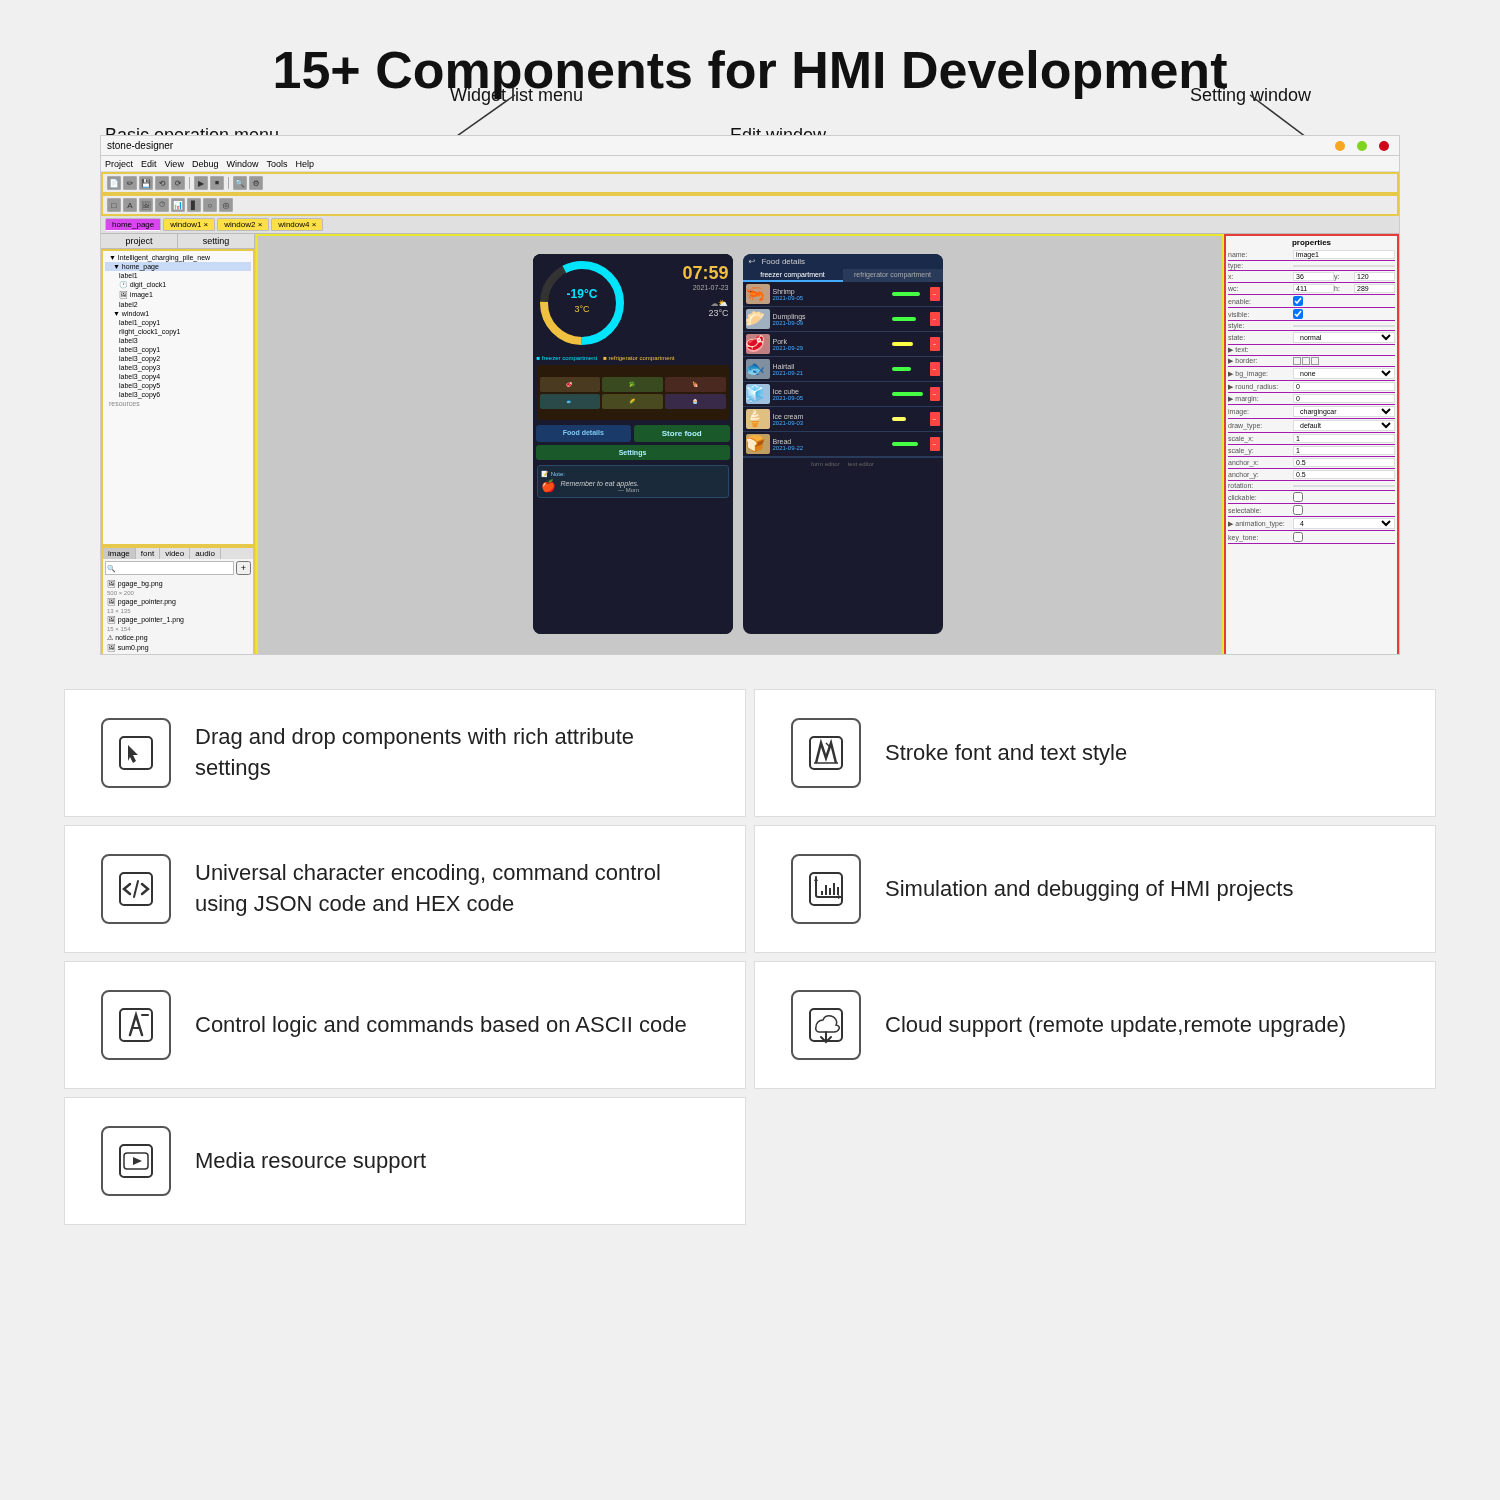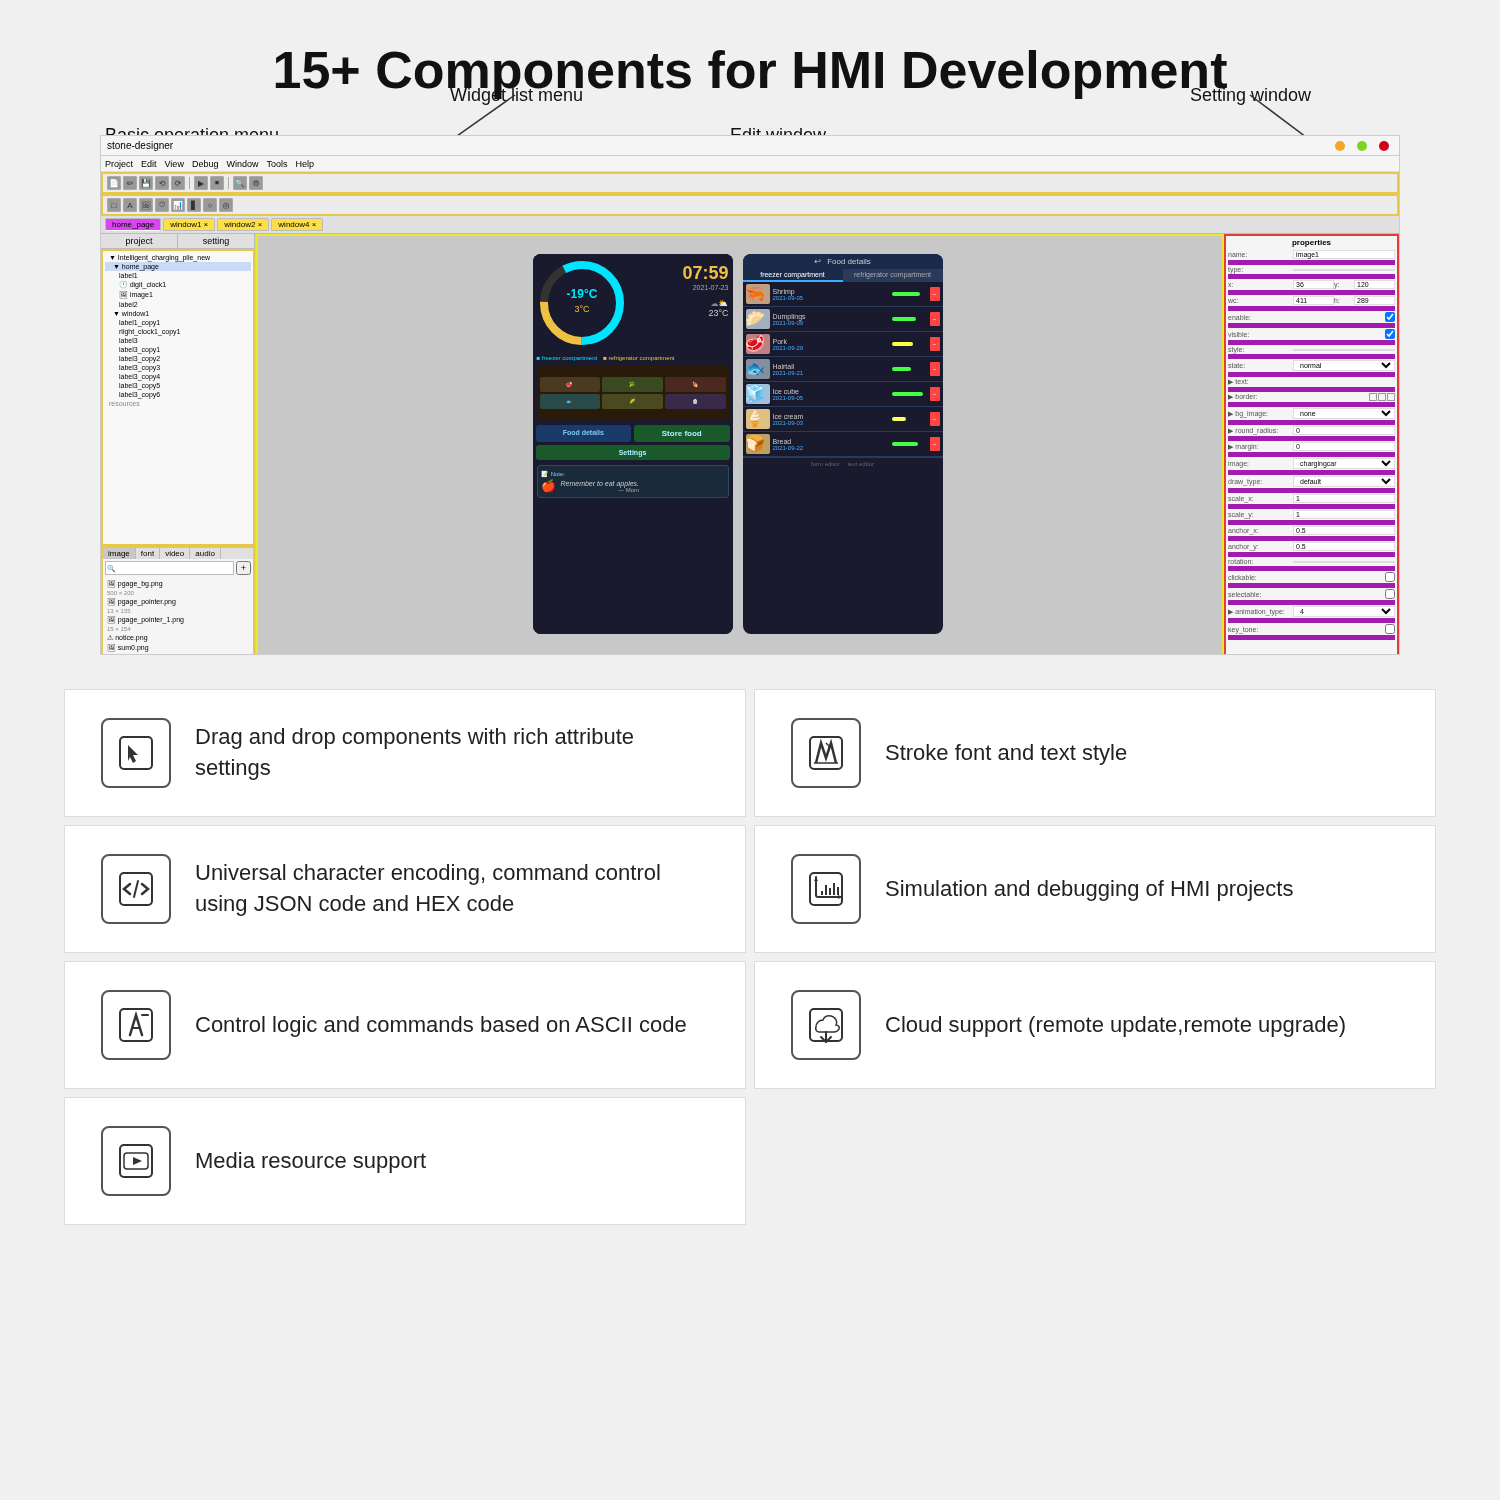--- a/index.html
+++ b/index.html
@@ -193,23 +193,22 @@
       background: #f5f5f5;
       border-left: 1px solid #ccc;
       font-size: 8px;
       border: 2px solid #e63b3b;
       padding: 2px;
       overflow: hidden;
     }
     .prop-row {
       display: flex;
       align-items: center;
-      border-bottom: 5px solid #a21caf;
+      border-bottom: 1px solid #a21caf;
       padding: 1px 0;
-      justify-content: space-between;
     }
     .prop-label { width: 65px; color: #555; font-size: 7px; }
     .prop-value {
       flex: 1;
       background: #fff;
       border: 1px solid #ddd;
       font-size: 7px;
       padding: 0 2px;
     }
     .prop-checkbox { width: 10px; height: 10px; }
@@ -303,21 +302,20 @@
       background: #1a1a2e;
       border-radius: 8px;
       margin: 8px 5px;
       overflow: hidden;
     }
     .food-header {
       background: #1a2a4a;
       padding: 3px 6px;
       font-size: 8px;
       color: #ccc;
-      text-align: center;
     }
     .food-tabs {
       display: flex;
       font-size: 7px;
     }
     .food-tab {
       flex: 1; text-align: center; padding: 2px; background: #2a3a5a; color: #aaa;
     }
     .food-tab.active { background: #1a2a4a; color: #fff; border-bottom: 2px solid #4af; }
     .food-item {

